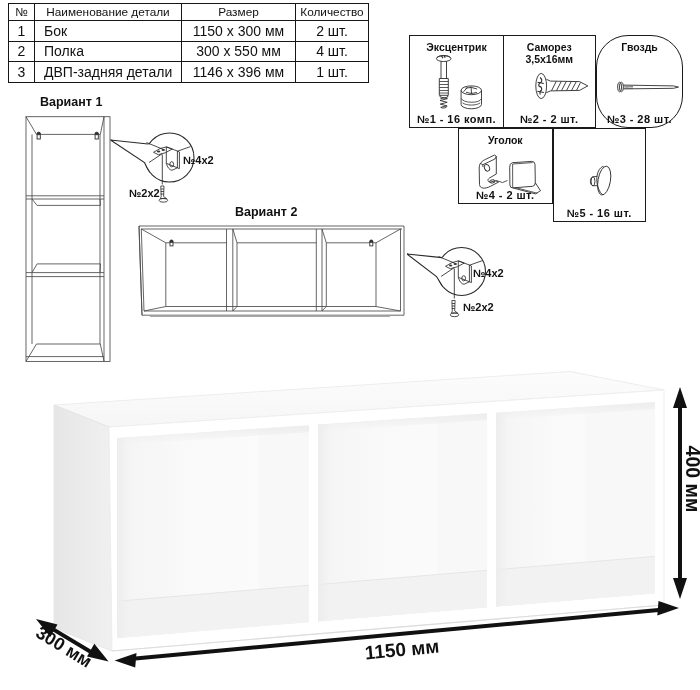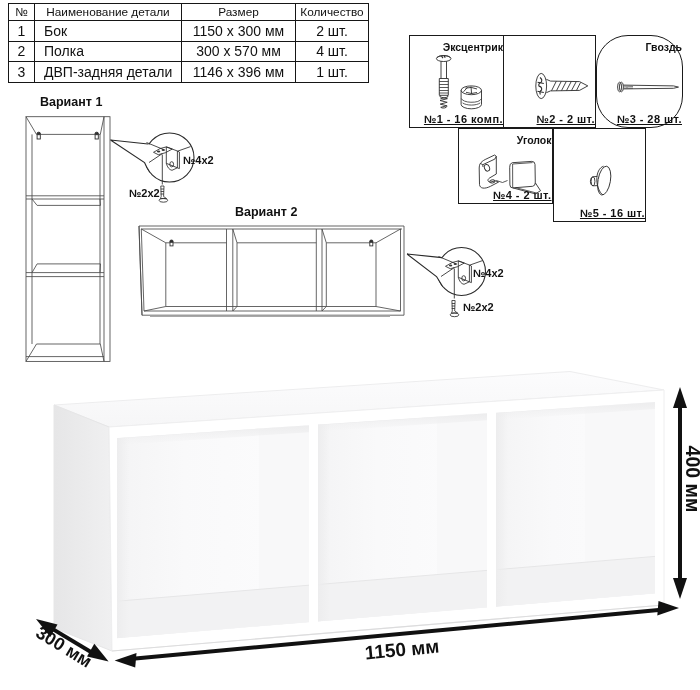--- a/index.html
+++ b/index.html
@@ -4,23 +4,23 @@
 <style>
   html,body{margin:0;padding:0;background:#fff;width:700px;height:690px;overflow:hidden;}
   *{box-sizing:border-box;-webkit-font-smoothing:antialiased;}
   body{font-family:"Liberation Sans",sans-serif;color:#111;}
   .abs{position:absolute;}
   table.parts{position:absolute;left:8px;top:3px;border-collapse:collapse;table-layout:fixed;}
   table.parts td,table.parts th{border:1.7px solid #161616;padding:0;white-space:nowrap;overflow:hidden;}
   table.parts th{font-size:11.8px;font-weight:normal;height:17px;}
   table.parts td{font-size:14px;height:20.5px;text-align:center;}
   table.parts td.nm{text-align:left;padding-left:9px;margin-left:48px;}
-  .hwcell{position:absolute;border:1.6px solid #1a1a1a;background:#fff;text-align:right;}
+  .hwcell{position:absolute;border:1.6px solid #1a1a1a;background:#fff;text-align:center;}
   .hwtitle{font-weight:bold;font-size:10.5px;line-height:11.5px;margin-top:6px;}
-  .hwlabel{position:absolute;bottom:2px;left:0;right:0;font-weight:bold;font-size:11px;letter-spacing:0.45px;text-decoration:underline;}
+  .hwlabel{position:absolute;bottom:2px;left:0;right:0;font-weight:bold;font-size:11px;letter-spacing:0.45px;}
 </style>
 </head>
 <body>
 <table class="parts">
   <colgroup>
       <col style="width:26px">
       <col style="width:147px">
       <col style="width:114px">
       <col style="width:73px">
     </colgroup>
@@ -33,21 +33,21 @@
       </tr>
   <tr>
         <td>1</td>
         <td class="nm">Бок</td>
         <td>1150 x 300 мм</td>
         <td>2 шт.</td>
       </tr>
   <tr>
         <td>2</td>
         <td class="nm">Полка</td>
-        <td>300 x 570 мм</td>
+        <td>300 x 550 мм</td>
         <td>4 шт.</td>
       </tr>
   <tr>
         <td>3</td>
         <td class="nm">ДВП-задняя детали</td>
         <td>1146 x 396 мм</td>
         <td>1 шт.</td>
       </tr>
 </tbody>
   </table>
@@ -67,20 +67,21 @@
       <path d="M51.1,36.3 L51.1,50.4 a10.2,4.4 0 0 0 20.4,0 L71.5,36.3"></path>
       <path d="M51.3,44.5 a10.2,4.4 0 0 0 20,0.4" stroke-width="0.8"></path>
       <path d="M52.6,48.9 a10.2,4.4 0 0 0 17.6,0" stroke-width="0.8"></path>
       <path d="M55.5,34.2 q5.8,-2 11.5,0.8 M56,38.3 q5.5,2.3 11,0.2 M61,32.5 l0.6,7.5" stroke-width="0.9"></path>
       <path d="M53.5,37.8 l4,-4.5" stroke-width="0.9"></path>
     </g>
   </svg>
   <div class="hwlabel">№1 - 16 комп.</div>
 </div>
 <div class="hwcell" style="left:502.5px;top:35px;width:93.5px;height:93px;">
+  <div class="hwtitle">Саморез<br>3,5x16мм</div>
   <svg class="abs" style="left:0;top:35px;" width="93" height="40" viewBox="0 0 93 40">
     <g stroke="#2e2e2e" stroke-width="0.9" fill="none">
       <ellipse cx="37.2" cy="15" rx="5.4" ry="12.6"></ellipse>
       <path d="M36,6.5 q2.8,2.2 1.2,4.7 q-3.2,1.3 -2.2,3.9 q3.1,0.6 2.6,3.9 q-2.6,1.6 -1.2,4.5" stroke-width="1.1"></path>
       <path d="M33.6,11.3 l6.2,1.2 M33.4,20.3 l6.4,1.2" stroke-width="1.1"></path>
       <path d="M42.3,8.3 L46.5,10.1 M42.3,21.7 L46.5,19.9"></path>
       <path d="M46.5,10.1 L75.5,10.6 M46.5,19.9 L75.5,19.4"></path>
       <path d="M47.5,19.8 L52.3,10.2 M52.5,19.7 L57.3,10.3 M57.5,19.6 L62.3,10.4 M62.5,19.6 L67.3,10.4 M67.5,19.5 L72.3,10.5 M72.5,19.4 L76.5,11.5"></path>
       <path d="M75.5,10.6 L83.8,14.9 L75.5,19.4"></path>
     </g>

